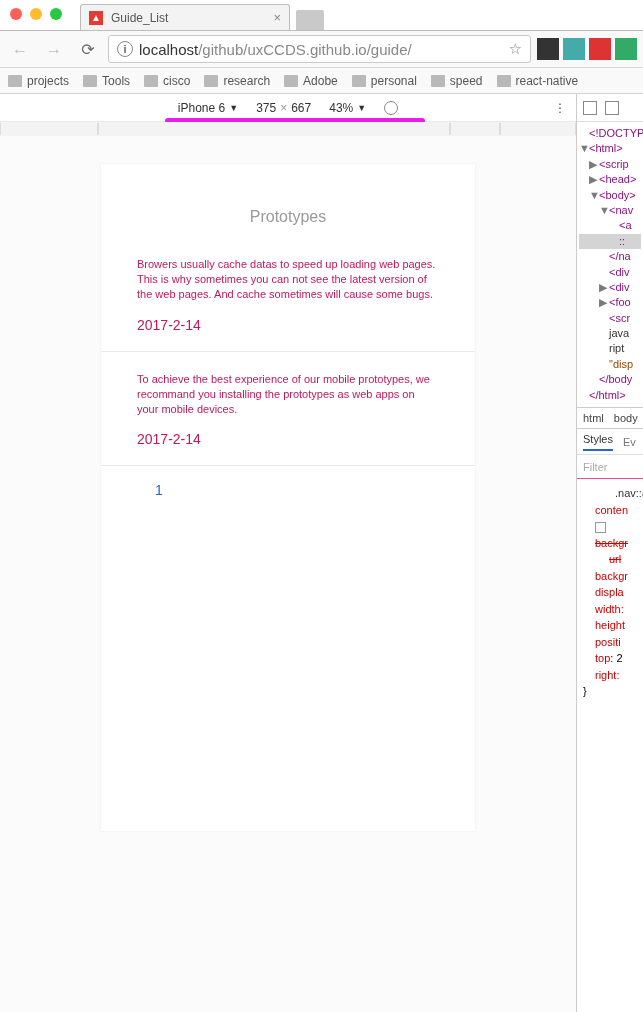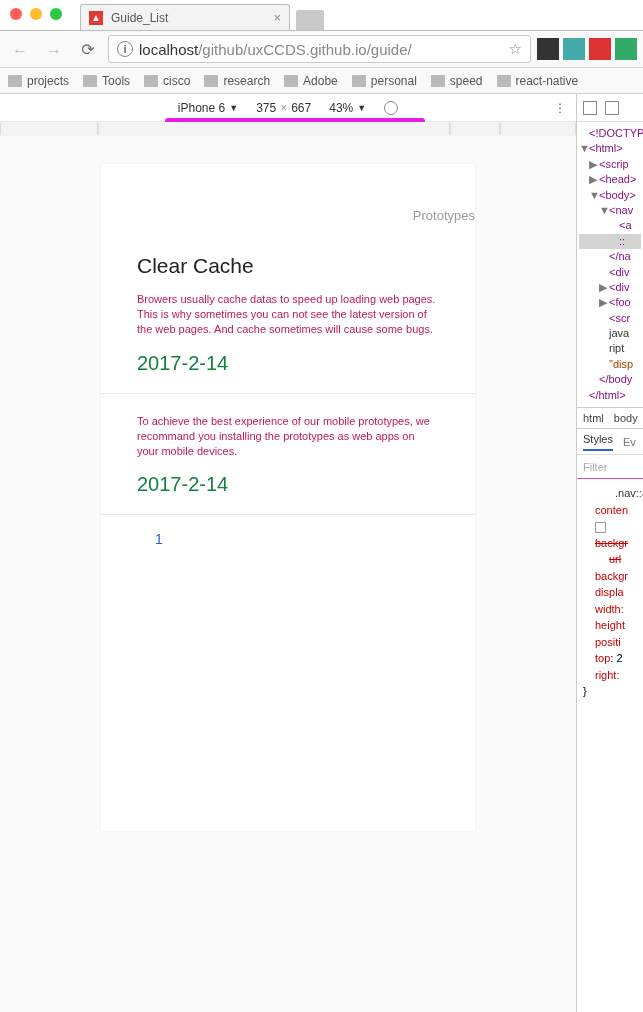--- a/index.html
+++ b/index.html
@@ -47,29 +47,29 @@
 .annot-arrow { position: absolute; top: 124px; left: 255px; width: 30px; height: 90px; pointer-events: none; }
 
 
 .ruler { position: absolute; top: 122px; left: 0; width: 576px; height: 14px; background: #f3f3f3; }
 .ruler .seg { position: absolute; top: 1px; height: 12px; border-left: 1px solid #ddd; border-right: 1px solid #ddd; }
 
 
 .canvas { position: absolute; top: 136px; left: 0; width: 576px; bottom: 0; background: #fbfbfb; display: flex; justify-content: center; padding-top: 28px; }
 .device { width: 374px; height: 667px; background: #fff; box-shadow: 0 0 2px rgba(0,0,0,.08); }
 .nav { display: flex; border-bottom: 1px solid transparent; padding-top: 36px; }
-.nav-item { flex: 1; text-align: right; padding: 8px 0 10px; font-size: 13px; color: #9a9a9a; }
+.nav-item { flex: 1; text-align: center; padding: 8px 0 10px; font-size: 16px; color: #9a9a9a; }
 .nav-item.active { color: #e64b3b; }
 .nav-item.active .underline { display: block; }
 .underline { display: none; width: 76px; height: 2px; background: #e64b3b; margin: 10px auto 0; }
 .article { padding: 20px 36px 18px; border-bottom: 1px solid #eaeaea; }
 .article:first-of-type { margin-top: 130px; }
 .article h2 { font-size: 21px; font-weight: 400; color: #222; margin-bottom: 14px; }
 .article p { font-size: 11px; color: #be185d; line-height: 1.38; margin-bottom: 14px; }
-.article .date { font-size: 20px; color: #15803d; }
+.article .date { font-size: 14px; color: #be185d; }
 .pager { padding: 16px 54px; font-size: 14px; color: #2962d6; }
 
 
 .devtools { position: absolute; top: 94px; left: 576px; right: 0; bottom: 0; background: #fff; border-left: 1px solid #ccc; font-family: Menlo, Consolas, monospace; font-size: 11px; }
 .dt-tb { height: 28px; border-bottom: 1px solid #ddd; display: flex; align-items: center; padding: 0 6px; gap: 8px; color: #5a5a5a; }
 .dt-ic { width: 14px; height: 14px; border: 1px solid #888; }
 .dt-dom { padding: 4px 2px; line-height: 1.4; color: #333; overflow: hidden; }
 .dt-dom .t { color: #881280; }
 .dt-dom .a { color: #994500; }
 .dt-dom .arrow { color: #7a7a7a; display: inline-block; width: 10px; }
@@ -192,21 +192,20 @@
 <div class="canvas">
   <div class="device">
     <div class="nav">
       <div class="nav-item">
         <span>Prototypes</span>
         
       </div>
     </div>
 
     <div class="article">
-      <h2>Clear Cache</h2>
       <p>Browers usually cache datas to speed up loading web pages. This is why sometimes you can not see the latest version of the web pages. And cache sometimes will cause some bugs.</p>
       <div class="date">2017-2-14</div>
     </div>
 
     <div class="article" style="margin-top:0">
       <p>To achieve the best experience of our mobile prototypes, we recommand you installing the prototypes as web apps on your mobile devices.</p>
       <div class="date">2017-2-14</div>
     </div>
 
     <div class="pager">1</div>

